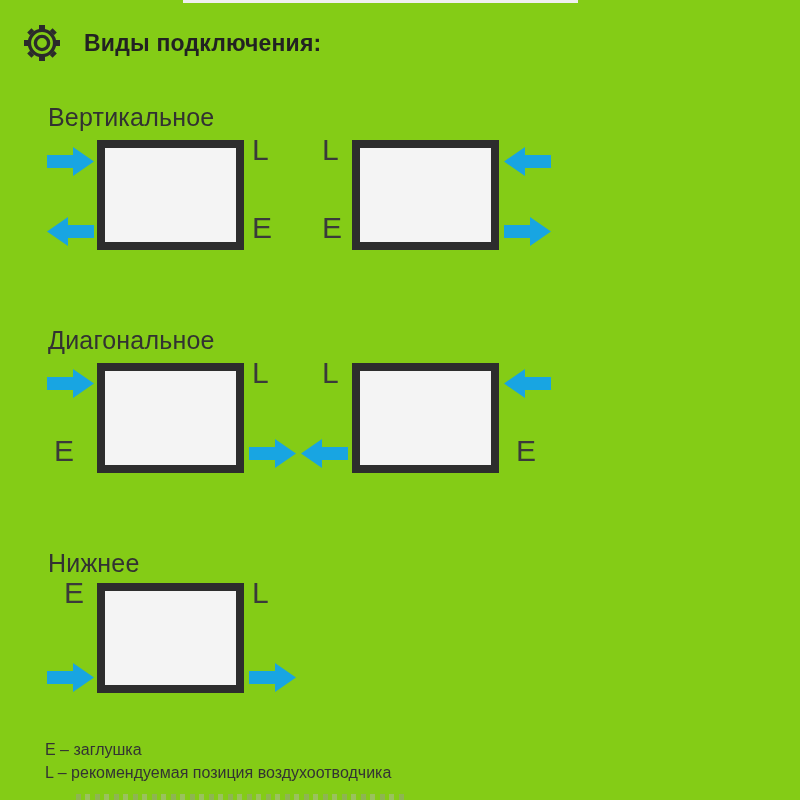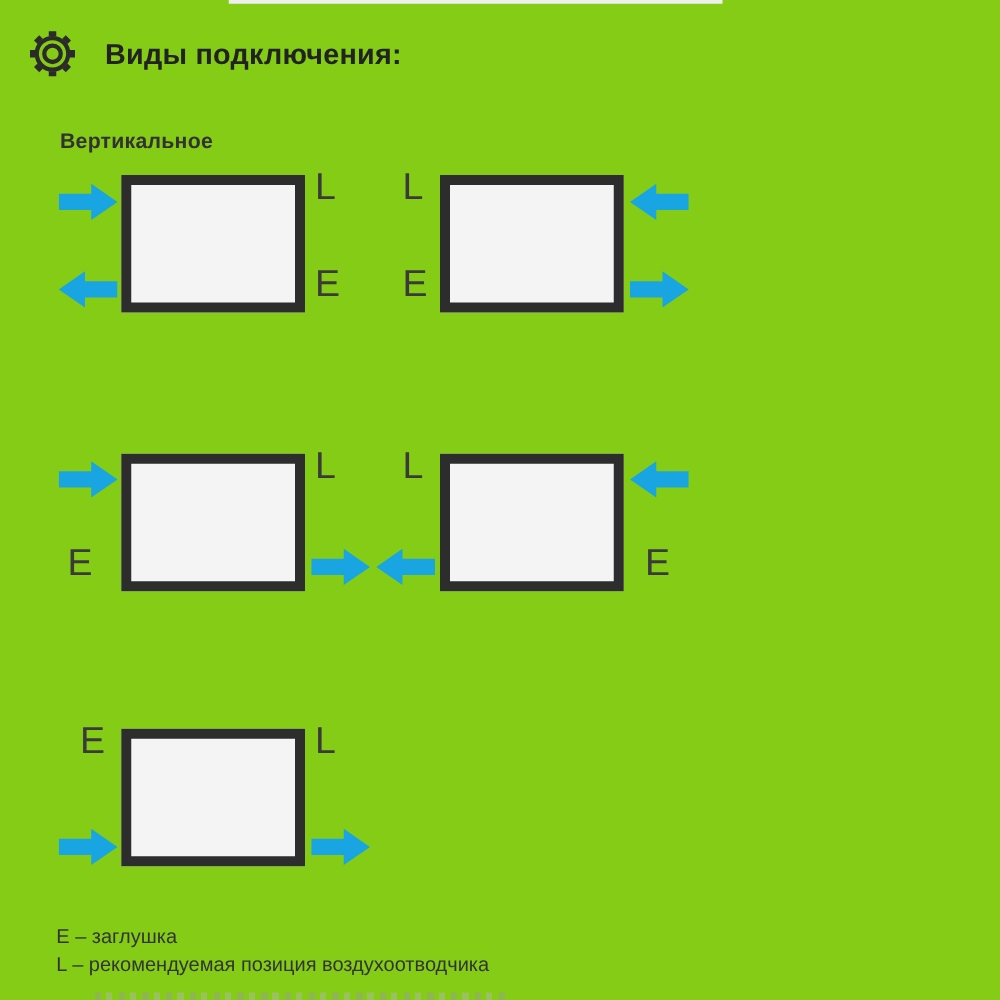--- a/index.html
+++ b/index.html
@@ -9,21 +9,21 @@
   }
   .abs{position:absolute;}
   
   .page-title{left:84px;top:30px;font-size:23px;font-weight:700;color:#222;letter-spacing:.2px;}
   .gear{left:22px;top:23px;width:40px;height:40px;}
   
   .top-cut{left:183px;top:0;width:395px;height:3px;background:#efefef;}
   .bottom-cut{left:76px;top:794px;width:328px;height:6px;opacity:.45;
     background:repeating-linear-gradient(90deg,#9a9a9a 0 5px,transparent 5px 9px,#b5b5b5 9px 14px,transparent 14px 19px);}
   
-  .sec-title{left:48px;font-size:17px;font-weight:700;color:#323232;letter-spacing:.2px;}
+  .sec-title{left:48px;font-size:25px;font-weight:400;color:#323232;letter-spacing:.2px;}
   
   .rad{width:131px;height:94px;border:8px solid #2d2d2d;background:#f4f4f4;}
   
   .pl{font-size:30px;line-height:30px;font-weight:400;color:#3a3a3a;}
   
   .arr{width:47px;height:29px;display:block;}
   
   .legend{left:45px;top:738px;font-size:16px;line-height:23px;color:#333;}
 </style>
 </head>
@@ -66,20 +66,21 @@
   <div class="abs pl" style="left:322px;top:135px">L</div>
   <div class="abs pl" style="left:322px;top:213px">E</div>
   <div class="abs rad" style="left:352px;top:140px"></div>
   <svg class="abs arr" style="left:504px;top:147px" viewBox="0 0 47 29">
     <polygon points="47,8 21,8 21,0 0,14.5 21,29 21,21 47,21" fill="#18a5e2"></polygon>
   </svg>
   <svg class="abs arr" style="left:504px;top:217px" viewBox="0 0 47 29">
     <polygon points="0,8 26,8 26,0 47,14.5 26,29 26,21 0,21" fill="#18a5e2"></polygon>
   </svg>
 
+  <div class="abs sec-title" style="top:326px">Диагональное</div>
 
   <div class="abs rad" style="left:97px;top:363px"></div>
   <svg class="abs arr" style="left:47px;top:369px" viewBox="0 0 47 29">
     <polygon points="0,8 26,8 26,0 47,14.5 26,29 26,21 0,21" fill="#18a5e2"></polygon>
   </svg>
   <div class="abs pl" style="left:252px;top:358px">L</div>
   <div class="abs pl" style="left:54px;top:436px">E</div>
   <svg class="abs arr" style="left:249px;top:439px" viewBox="0 0 47 29">
     <polygon points="0,8 26,8 26,0 47,14.5 26,29 26,21 0,21" fill="#18a5e2"></polygon>
   </svg>
@@ -87,20 +88,21 @@
   <div class="abs pl" style="left:322px;top:358px">L</div>
   <div class="abs rad" style="left:352px;top:363px"></div>
   <svg class="abs arr" style="left:504px;top:369px" viewBox="0 0 47 29">
     <polygon points="47,8 21,8 21,0 0,14.5 21,29 21,21 47,21" fill="#18a5e2"></polygon>
   </svg>
   <svg class="abs arr" style="left:301px;top:439px" viewBox="0 0 47 29">
     <polygon points="47,8 21,8 21,0 0,14.5 21,29 21,21 47,21" fill="#18a5e2"></polygon>
   </svg>
   <div class="abs pl" style="left:516px;top:436px">E</div>
 
+  <div class="abs sec-title" style="top:549px">Нижнее</div>
 
   <div class="abs pl" style="left:64px;top:578px">E</div>
   <div class="abs rad" style="left:97px;top:583px"></div>
   <div class="abs pl" style="left:252px;top:578px">L</div>
   <svg class="abs arr" style="left:47px;top:663px" viewBox="0 0 47 29">
     <polygon points="0,8 26,8 26,0 47,14.5 26,29 26,21 0,21" fill="#18a5e2"></polygon>
   </svg>
   <svg class="abs arr" style="left:249px;top:663px" viewBox="0 0 47 29">
     <polygon points="0,8 26,8 26,0 47,14.5 26,29 26,21 0,21" fill="#18a5e2"></polygon>
   </svg>

